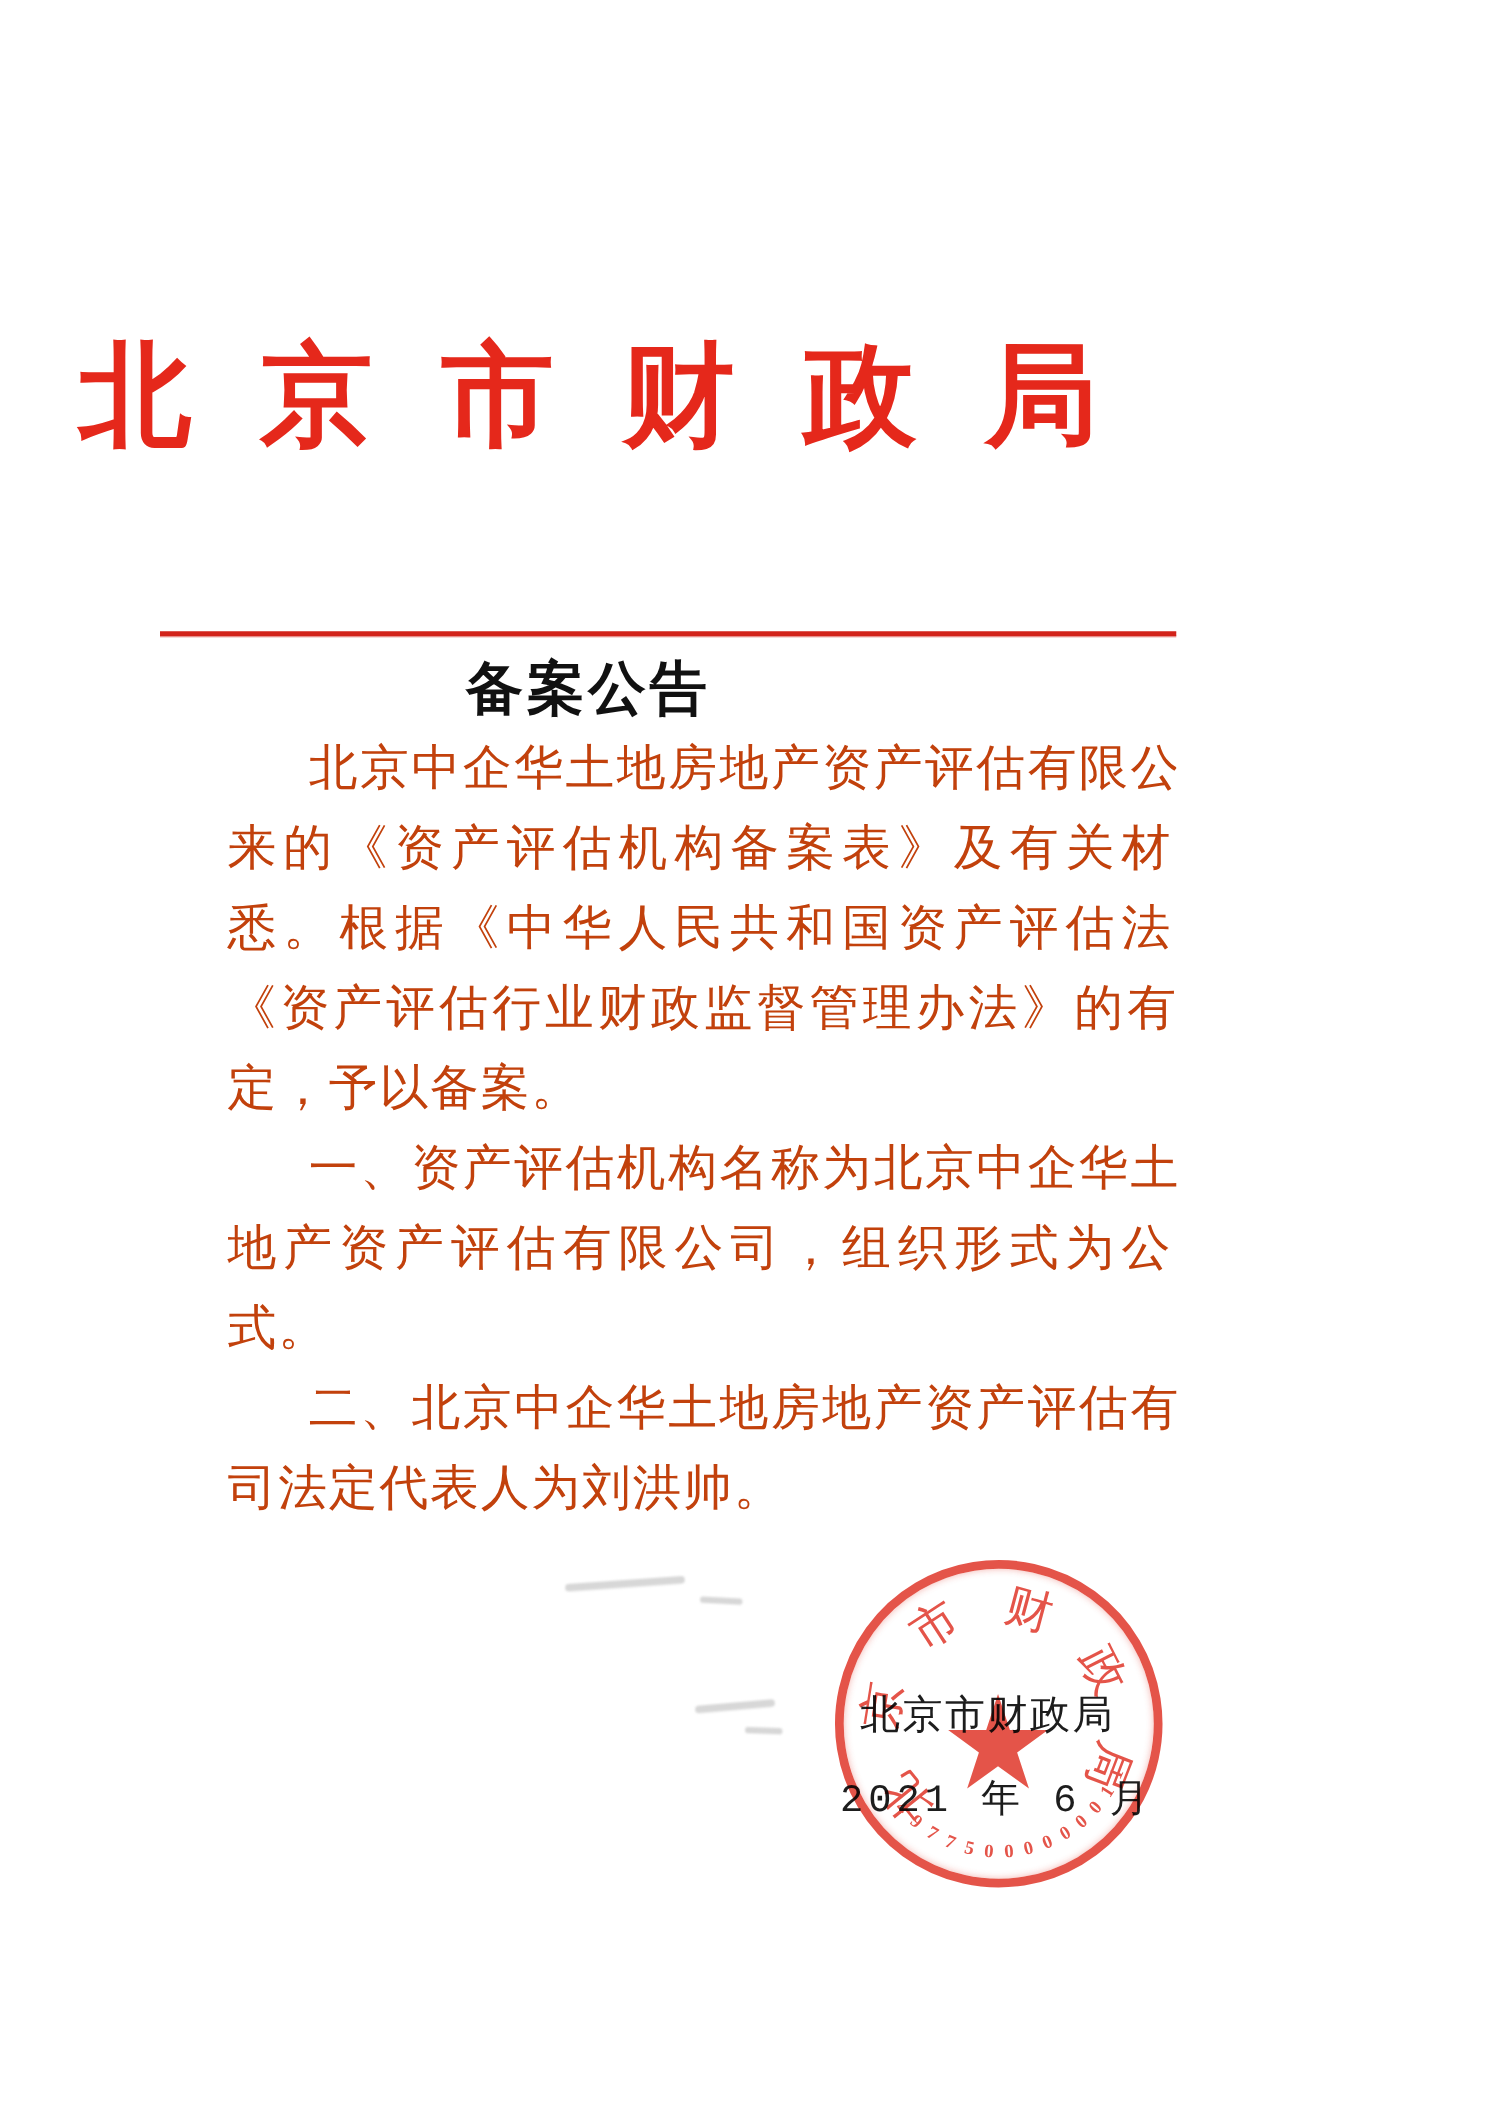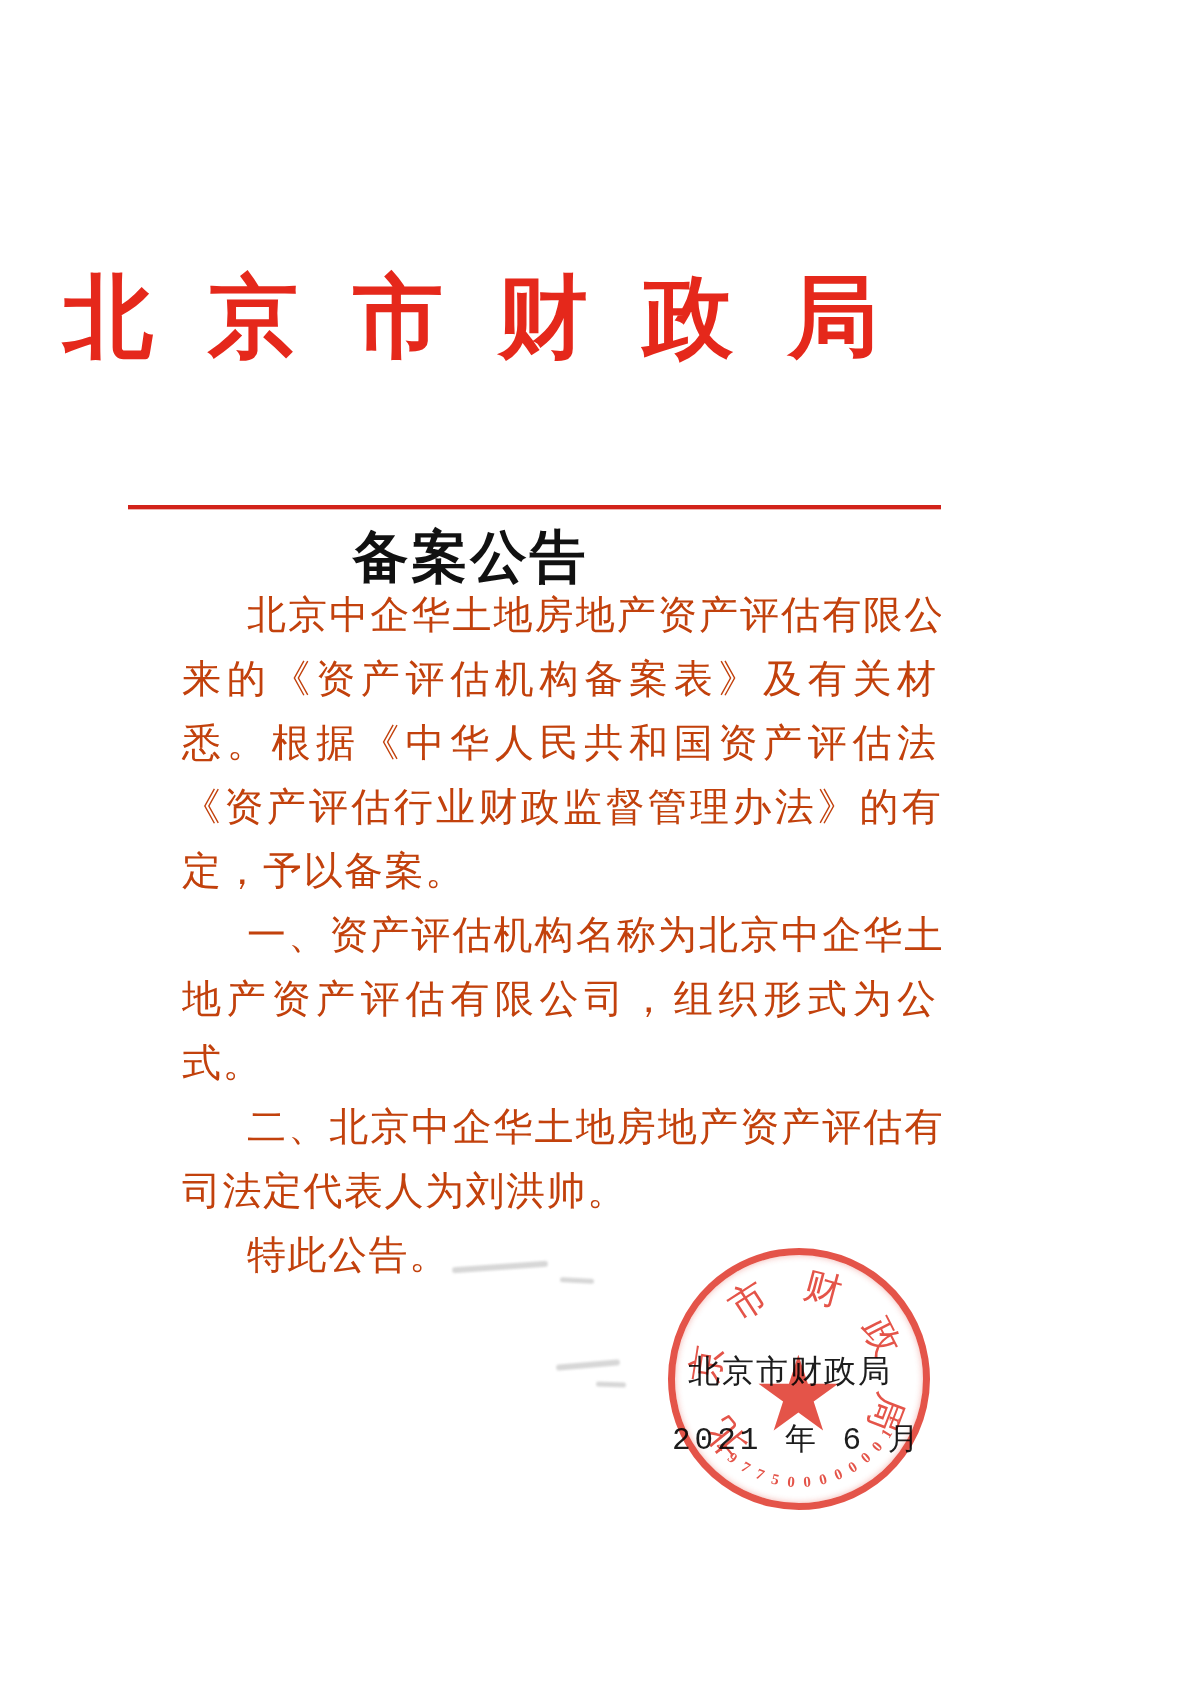--- a/index.html
+++ b/index.html
@@ -46,21 +46,21 @@
     background:#d2231a;
     box-shadow:0 1px 0 rgba(210,35,26,.35);
   }
 
   
   .doc-title{
     position:absolute;
     top:520px; left:0; right:0;
     text-align:center;
     font-family:"Liberation Sans", sans-serif;
-    font-size:56px;
+    font-size:46px;
     font-weight:bold;
     letter-spacing:3px;
     color:#111111;
   }
 
   
   .body-text{
     position:absolute;
     top:583px; left:182px;
     width:845px;
@@ -158,21 +158,20 @@
 
 
   <div class="red-rule"></div>
 
   <div class="doc-title">备案公告</div>
 
   <div class="body-text">
     <p>北京中企华土地房地产资产评估有限公司报来的《资产评估机构备案表》及有关材料收悉。根据《中华人民共和国资产评估法》、《资产评估行业财政监督管理办法》的有关规定，予以备案。</p>
     <p>一、资产评估机构名称为北京中企华土地房地产资产评估有限公司，组织形式为公司形式。</p>
     <p>二、北京中企华土地房地产资产评估有限公司法定代表人为刘洪帅。</p>
-    <p>特此公告。</p>
   </div>
 
   <div class="signature">北京市财政局</div>
 
   <div class="doc-date">2021 年 6 月 4 日</div>
 
   <div class="seal">
     <div class="seal-ring"></div>
     <div class="seal-star">★</div>
 

